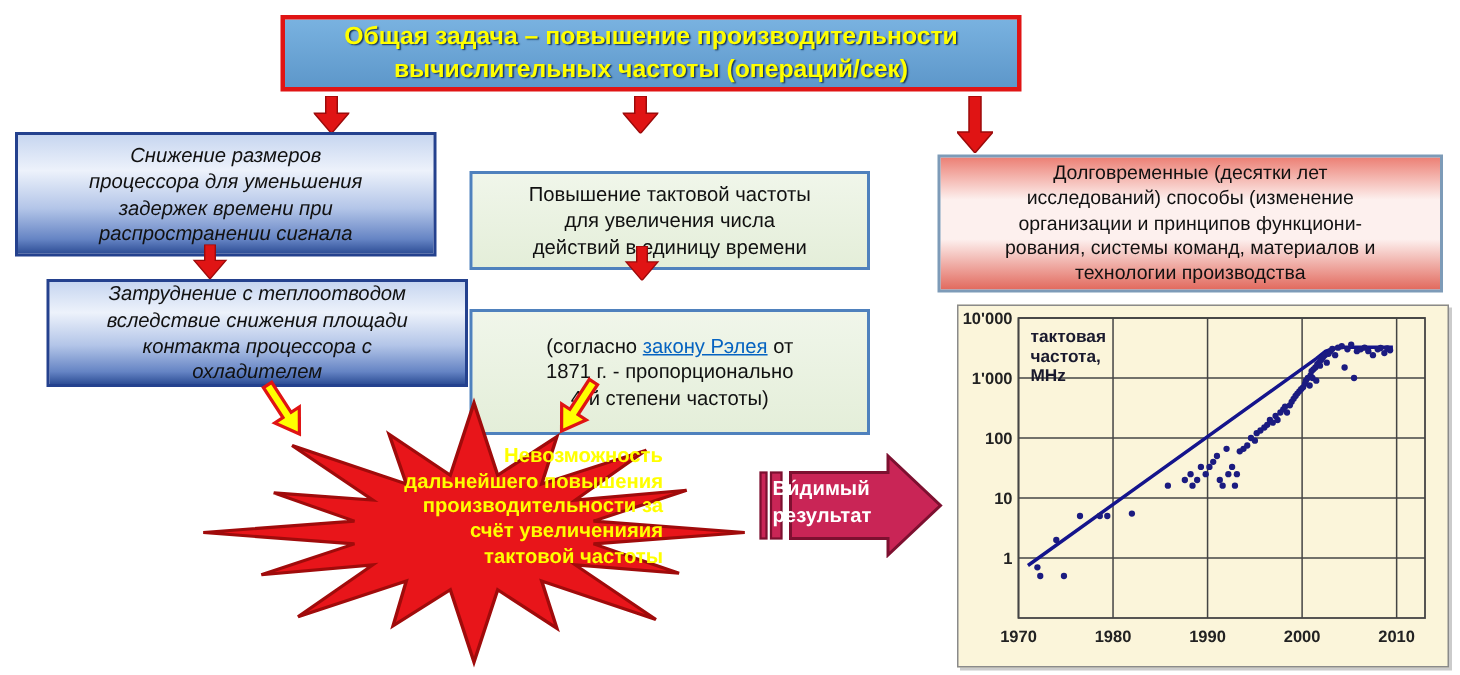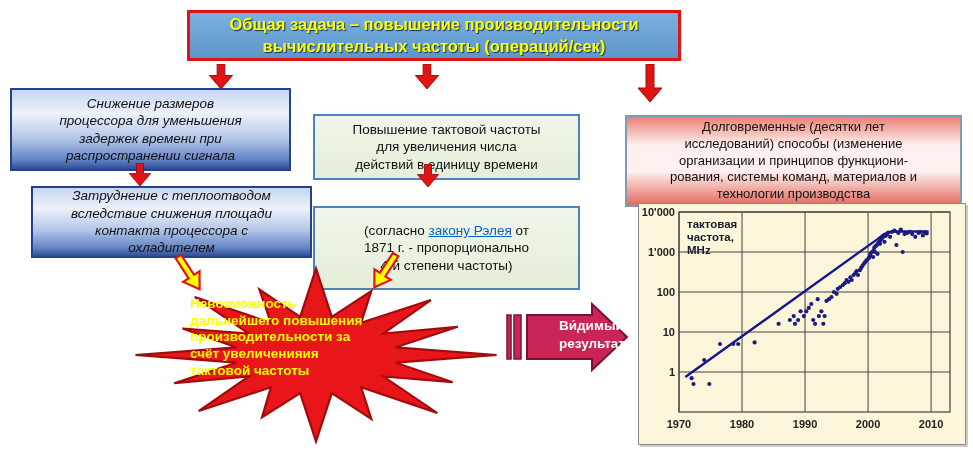--- a/index.html
+++ b/index.html
@@ -14,27 +14,27 @@
        text-shadow:1px 1px 1px #14325a;}
   .blue-box{background:linear-gradient(180deg,#c7d6f0 0%,#edf2fb 30%,#b3c5e8 62%,#6584c4 88%,#2e4e96 100%);
        border:2px solid #24418e;font-style:italic;}
   .green-box{background:linear-gradient(180deg,#f0f6ea 0%,#e4eed9 100%);border:2px solid #4f81bd;margin-top:17px;}
   .pink-box{background:linear-gradient(180deg,#ec8075 0%,#fdf0ee 32%,#fdf0ee 62%,#e26a5e 100%);
        border:2px solid #7d9bb8;}
   .lbox1{left:10px;top:88px;width:281px;height:83px;}
   .lbox2{left:10px;top:186px;width:281px;height:72px;margin-left:21px;}
   .mbox1{left:313px;top:97px;width:267px;height:66px;}
   .mbox2{left:313px;top:189px;width:267px;height:84px;}
-  .rbox{left:625px;top:115px;width:337px;height:92px;font-size:13px;}
+  .rbox{left:625px;top:103px;width:337px;height:92px;font-size:13px;}
   .arrow{position:absolute;}
   .link{color:#0563c1;text-decoration:underline;cursor:pointer;}
-  .star-text{position:absolute;left:190px;top:296px;width:252px;text-align:left;
+  .star-text{position:absolute;left:190px;top:296px;width:252px;text-align:right;
        color:#ffff00;font-weight:bold;font-size:13.5px;line-height:1.24;}
   .result-label{position:absolute;left:509px;top:317px;width:86px;text-align:left;
-       padding-left:6px;color:#ffffff;font-weight:bold;font-size:13.5px;line-height:1.35;margin-left:44px;}
+       padding-left:6px;color:#ffffff;font-weight:bold;font-size:13.5px;line-height:1.35;}
   .chart-panel{position:absolute;left:638px;top:203px;width:326px;height:240px;
        background:#fbf5da;border:1px solid #8a8a8a;box-shadow:2px 2px 0 rgba(140,140,140,.45);}
 </style>
 </head>
 <body>
 
 <div id="canvas">
 
   <div class="box title-box pre">Общая задача – повышение производительности
 вычислительных частоты (операций/сек)</div>

